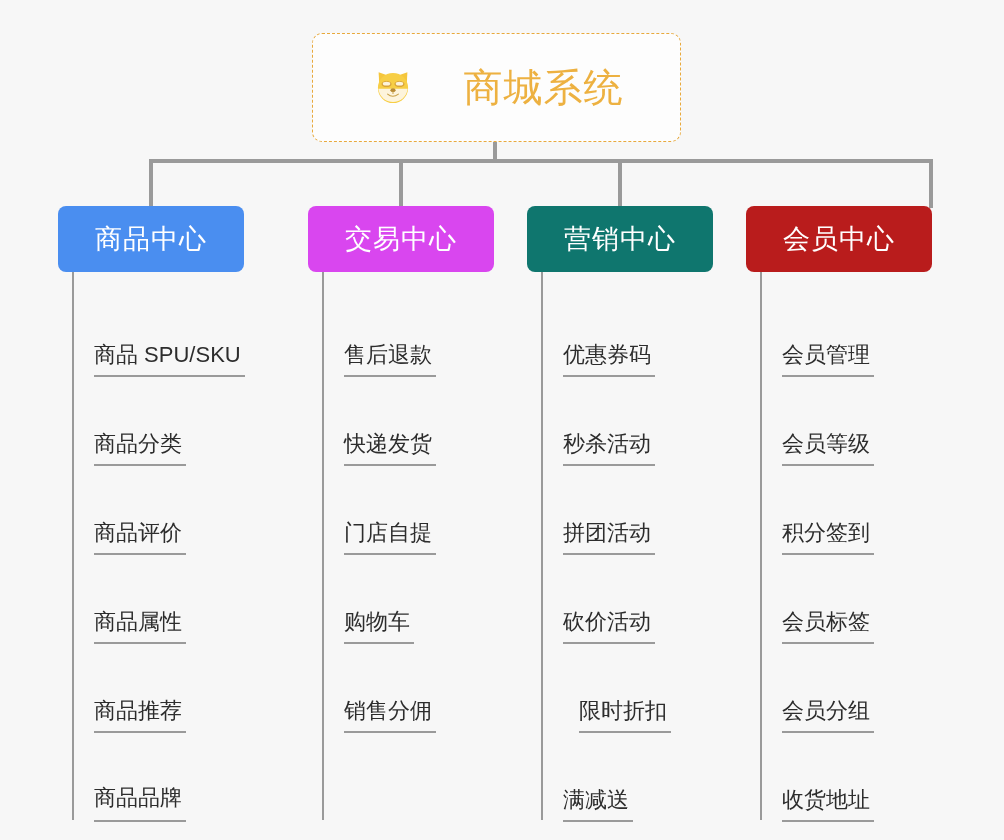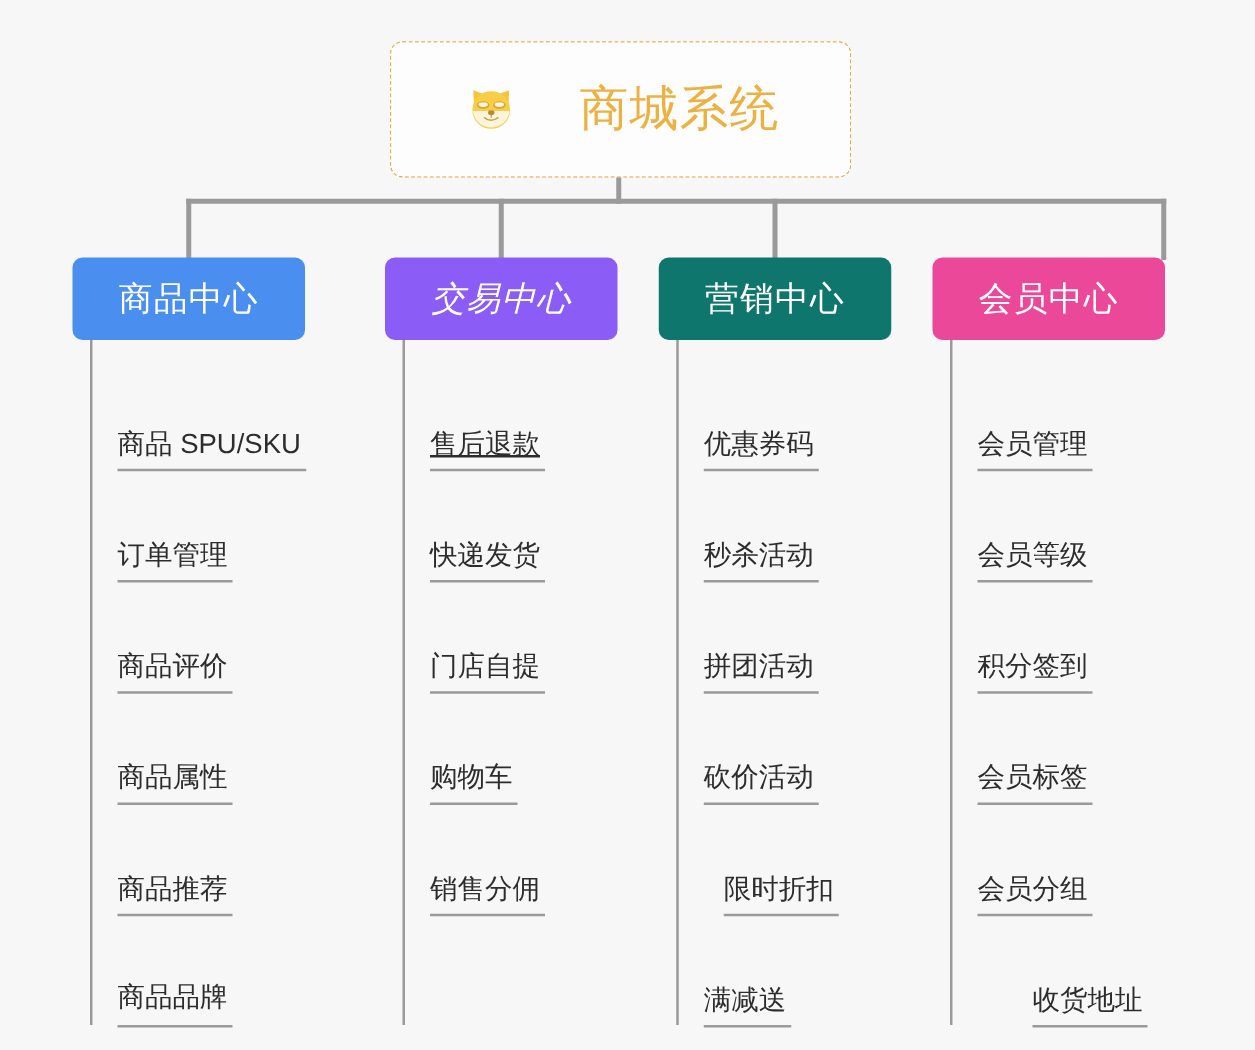--- a/index.html
+++ b/index.html
@@ -172,45 +172,45 @@
   <div class="column col-1">
     <div class="cat-header" style="background: rgb(74, 142, 240);">
       <span>商品中心</span>
     </div>
     <div class="leaf-list">
       <div class="leaf-spine" style="background: rgb(154, 154, 154); height: 548px;"></div>
       <div class="leaf">
           <span class="leaf-label" style="border-bottom-color: rgb(154, 154, 154);">商品 SPU/SKU</span>
         </div>
       <div class="leaf">
-          <span class="leaf-label" style="border-bottom-color: rgb(154, 154, 154);">订单管理</span>
+          <span class="leaf-label" style="border-bottom-color: rgb(154, 154, 154);">商品分类</span>
         </div>
       <div class="leaf">
           <span class="leaf-label" style="border-bottom-color: rgb(154, 154, 154);">商品评价</span>
         </div>
       <div class="leaf">
           <span class="leaf-label" style="border-bottom-color: rgb(154, 154, 154);">商品属性</span>
         </div>
       <div class="leaf">
           <span class="leaf-label" style="border-bottom-color: rgb(154, 154, 154);">商品推荐</span>
         </div>
       <div class="leaf">
           <span class="leaf-label" style="border-bottom-color: rgb(154, 154, 154); font-family: Liberation Mono, monospace;">商品品牌</span>
         </div>
     </div>
   </div>
 
   <div class="column col-2">
-    <div class="cat-header" style="background: #8b5cf6; font-style: italic;">
+    <div class="cat-header" style="background: #d946ef;">
       <span>交易中心</span>
     </div>
     <div class="leaf-list">
       <div class="leaf-spine" style="background: rgb(154, 154, 154); height: 548px;"></div>
       <div class="leaf">
-          <span class="leaf-label" style="border-bottom-color: rgb(154, 154, 154); text-decoration: underline;">售后退款</span>
+          <span class="leaf-label" style="border-bottom-color: rgb(154, 154, 154);">售后退款</span>
         </div>
       <div class="leaf">
           <span class="leaf-label" style="border-bottom-color: rgb(154, 154, 154);">快递发货</span>
         </div>
       <div class="leaf">
           <span class="leaf-label" style="border-bottom-color: rgb(154, 154, 154);">门店自提</span>
         </div>
       <div class="leaf">
           <span class="leaf-label" style="border-bottom-color: rgb(154, 154, 154);">购物车</span>
         </div>
@@ -241,39 +241,39 @@
       <div class="leaf">
           <span class="leaf-label" style="border-bottom-color: rgb(154, 154, 154); margin-left: 16px;">限时折扣</span>
         </div>
       <div class="leaf">
           <span class="leaf-label" style="border-bottom-color: rgb(154, 154, 154);">满减送</span>
         </div>
     </div>
   </div>
 
   <div class="column col-4">
-    <div class="cat-header" style="background: #ec4899;">
+    <div class="cat-header" style="background: #b91c1c;">
       <span>会员中心</span>
     </div>
     <div class="leaf-list">
       <div class="leaf-spine" style="background: rgb(154, 154, 154); height: 548px;"></div>
       <div class="leaf">
           <span class="leaf-label" style="border-bottom-color: rgb(154, 154, 154);">会员管理</span>
         </div>
       <div class="leaf">
           <span class="leaf-label" style="border-bottom-color: rgb(154, 154, 154);">会员等级</span>
         </div>
       <div class="leaf">
           <span class="leaf-label" style="border-bottom-color: rgb(154, 154, 154);">积分签到</span>
         </div>
       <div class="leaf">
           <span class="leaf-label" style="border-bottom-color: rgb(154, 154, 154);">会员标签</span>
         </div>
       <div class="leaf">
           <span class="leaf-label" style="border-bottom-color: rgb(154, 154, 154);">会员分组</span>
         </div>
       <div class="leaf">
-          <span class="leaf-label" style="border-bottom-color: rgb(154, 154, 154); margin-left: 44px;">收货地址</span>
+          <span class="leaf-label" style="border-bottom-color: rgb(154, 154, 154);">收货地址</span>
         </div>
     </div>
   </div>
 
 </div>
 
 </body></html>

